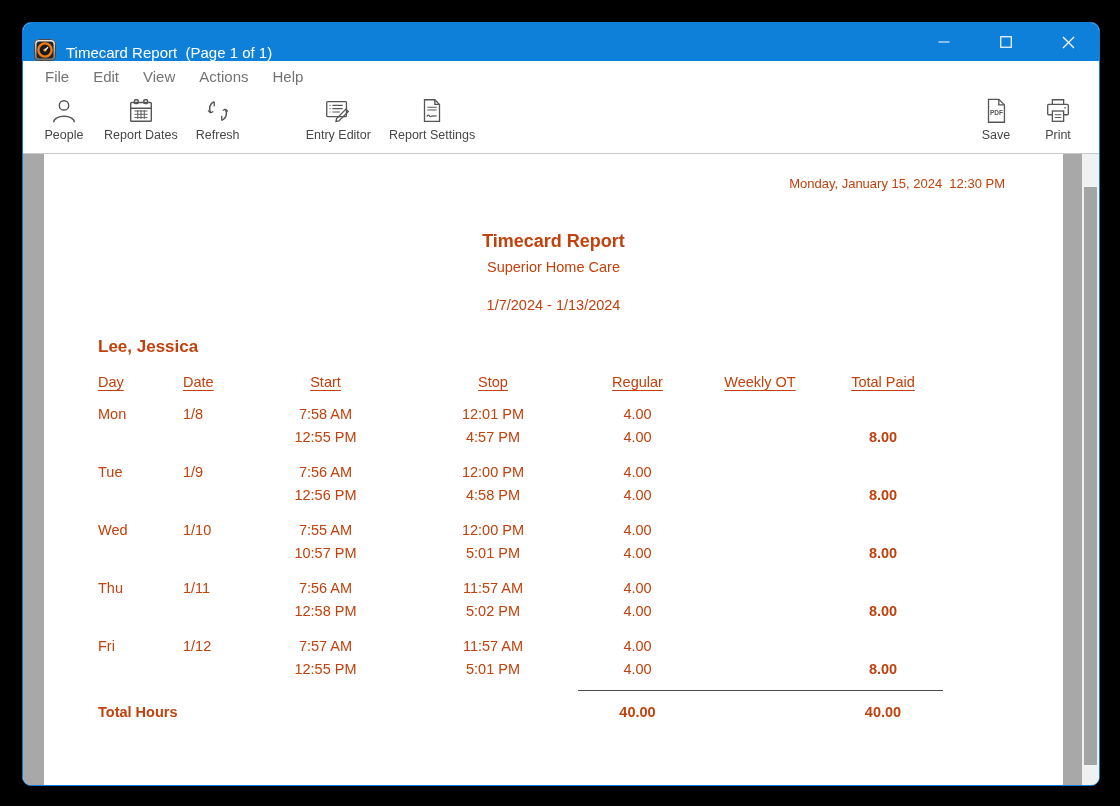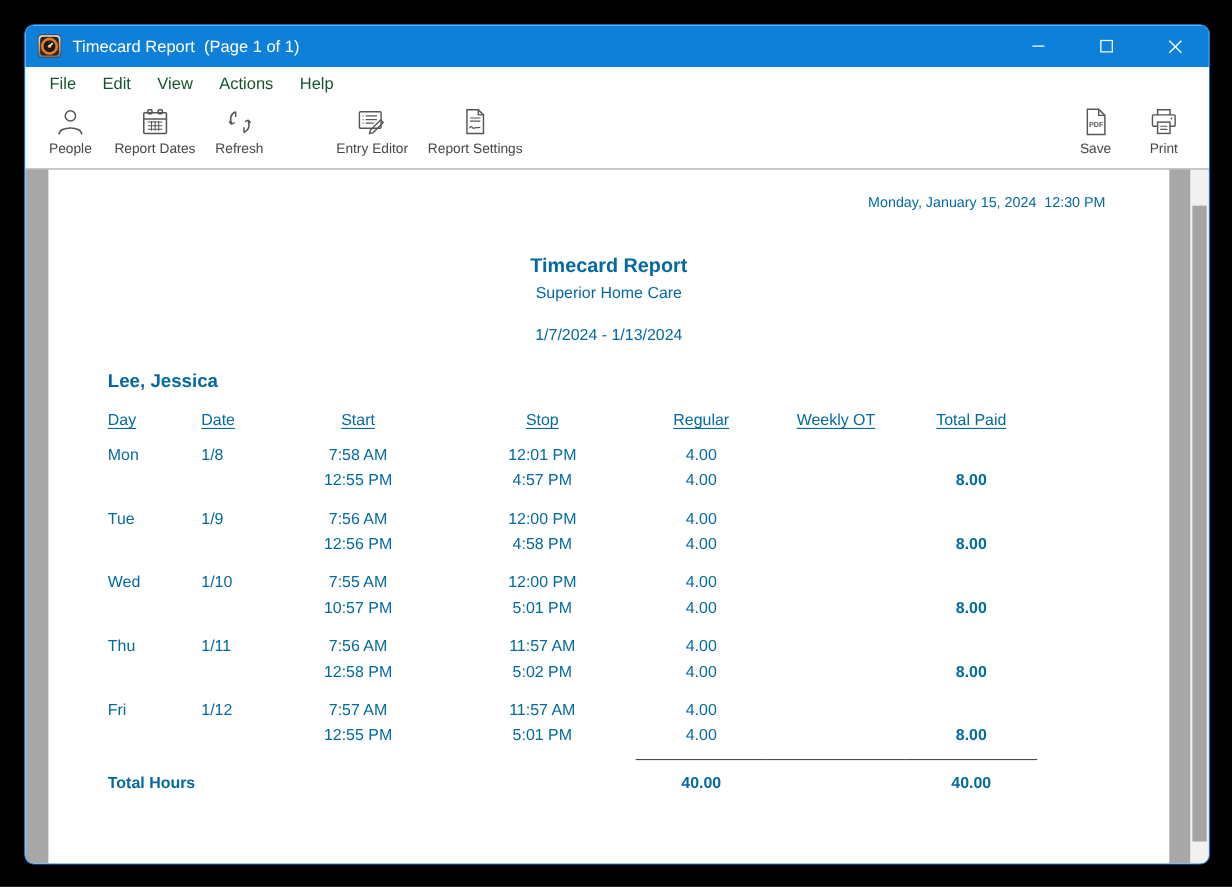--- a/index.html
+++ b/index.html
@@ -1,37 +1,37 @@
 <!DOCTYPE html>
 <html><head>
 <meta charset="utf-8">
 <style>
   html,body{margin:0;padding:0;background:#000;width:1120px;height:806px;overflow:hidden;
     font-family:"Liberation Sans","DejaVu Sans",sans-serif;}
   .window{position:absolute;left:22px;top:22px;width:1076px;height:762px;background:#fff;
     border:1px solid #0c7cd9;border-radius:9px;overflow:hidden;display:flex;flex-direction:column;}
   
-  .titlebar{height:38px;background:#0f80da;display:flex;align-items:center;padding-left:11px;flex:0 0 auto;}
+  .titlebar{height:38px;background:#0f80da;display:flex;align-items:flex-end;padding-left:11px;flex:0 0 auto;}
   .appicon{width:22px;height:22px;margin-right:10px;flex:0 0 auto;}
   .title-text{color:#fff;font-size:15px;white-space:pre;}
   .win-controls{margin-left:auto;display:flex;height:100%;}
   .win-btn{width:62px;height:100%;display:flex;align-items:center;justify-content:center;}
   
   .menubar{height:31px;display:flex;align-items:center;padding-left:10px;background:#fff;flex:0 0 auto;}
-  .menu-item{padding:5px 12px;font-size:15px;color:#14532d;}
+  .menu-item{padding:5px 12px;font-size:15px;color:#737373;}
   
   .toolbar{height:60px;display:flex;align-items:flex-start;padding:1px 10px 0 10px;background:#fff;flex:0 0 auto;}
   .tbtn{display:flex;flex-direction:column;align-items:center;padding:3px 9px;min-width:44px;}
   .tbtn .ticon{width:30px;height:30px;}
   .tbtn .tlabel{font-size:12.5px;color:#474747;margin-top:2px;white-space:nowrap;}
   .tbtn.grp{margin-left:48px;}
   .tbtn.push{margin-left:auto;}
   
   .viewer{flex:1 1 auto;position:relative;background:#a8a8a8;border-top:1px solid #c9c9c9;overflow:hidden;}
-  .page{position:absolute;left:21px;top:0;right:36px;bottom:0;background:#fff;color:#0369a1;}
+  .page{position:absolute;left:21px;top:0;right:36px;bottom:0;background:#fff;color:#c2410c;}
   .scrollbar{position:absolute;right:0;top:0;bottom:0;width:17px;background:#f1f1f1;}
   .scroll-thumb{position:absolute;left:2px;right:2px;top:33px;height:578px;background:#a4a4a4;}
   
   .generated{text-align:right;padding:22px 58px 0 0;font-size:13px;white-space:pre;}
   .doc-title{margin-top:40px;text-align:center;font-size:18px;font-weight:700;}
   .doc-company{margin-top:7px;text-align:center;font-size:14.5px;}
   .doc-address{margin-top:5px;text-align:center;font-size:14.5px;white-space:pre;}
   .doc-range{margin-top:22px;text-align:center;font-size:14.5px;}
   .employee{margin:24px 0 0 54px;font-size:17px;font-weight:700;}
   .tgrid{display:grid;grid-template-columns:85px 60px 165px 170px 119px 126px 120px;

